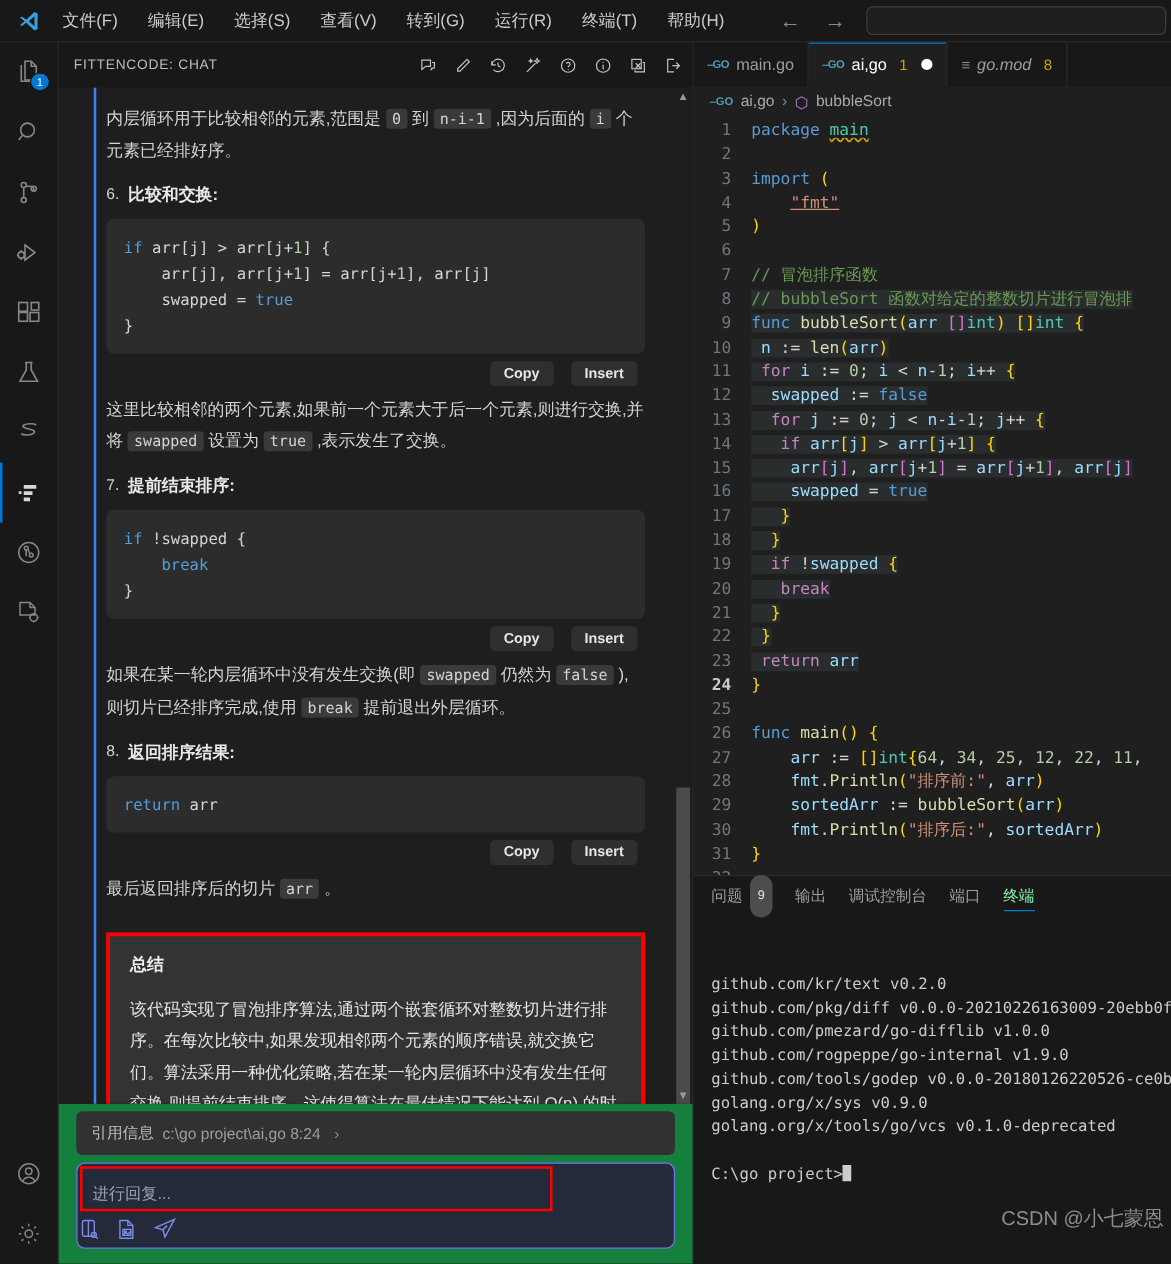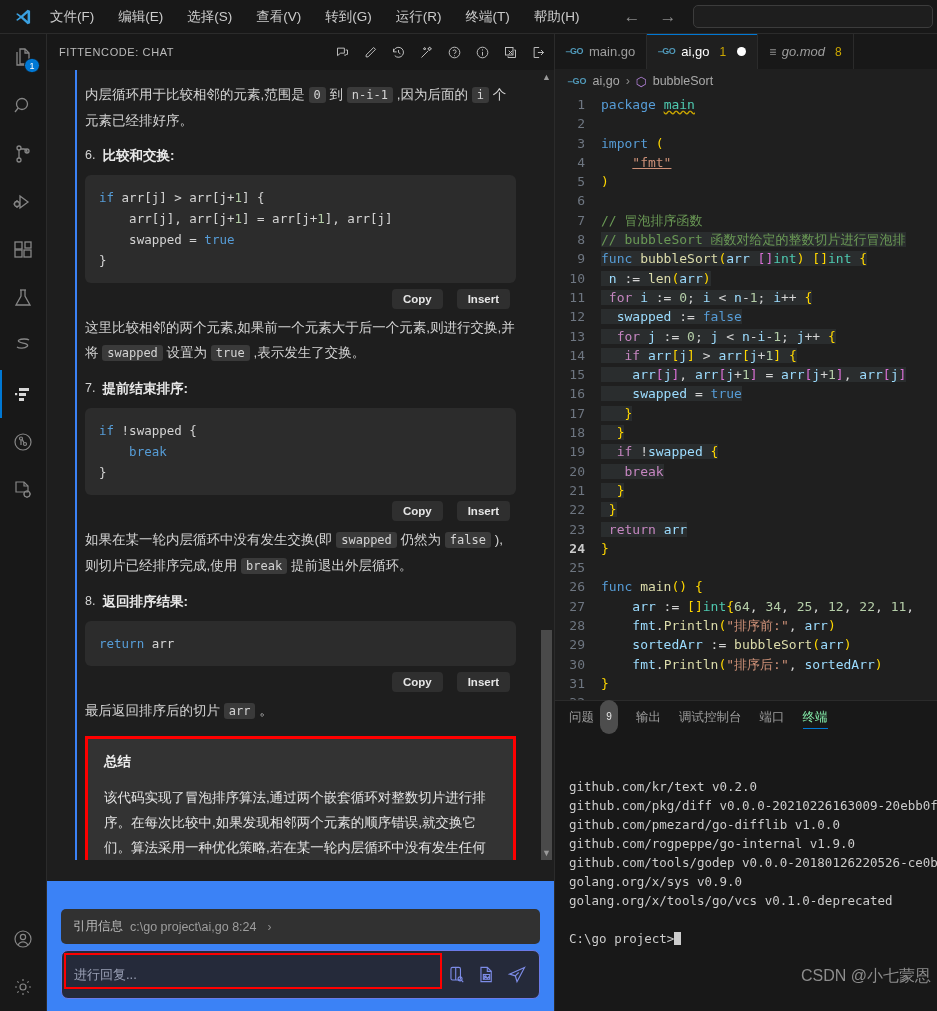--- a/index.html
+++ b/index.html
@@ -64,21 +64,21 @@
 
   .chat-scroll {
     flex:1; overflow:hidden; position:relative; background:#1e1e1e;
     padding:0 16px 0 0;
   }
   .msg { padding:6px 22px 0 38px; position:relative; }
   .msg:before{
     content:""; position:absolute; left:28px; top:0; bottom:-8px; width:2px; background:#3b82f6;
   }
   .para { font-size:13.5px; line-height:25px; color:#d4d4d4; margin:6px 0 14px; }
-  .para.tight { margin-bottom:12px; }
+  .para.tight { margin-bottom:22px; }
   .code-inline {
     background:#3a3a3a; border-radius:3px; padding:1px 5px;
     font-family:"DejaVu Sans Mono", monospace; font-size:12px; color:#d4d4d4;
   }
   .oli { display:flex; gap:7px; margin:14px 0 10px; font-size:13.5px; }
   .oli .num { color:#d4d4d4; font-size:12.5px; padding-top:1px;}
   .oli .txt { font-weight:bold; color:#e8e8e8; }
 
   .codeblock {
     background:#2c2c2c; border-radius:6px; padding:12px 14px;
@@ -99,30 +99,30 @@
   }
   .summary-title { font-size:13.5px; font-weight:bold; color:#efefef; margin-bottom:14px; }
   .summary-text { font-size:13.5px; line-height:25px; color:#e3e3e3; }
 
   .chat-scrollbar {
     position:absolute; right:2px; width:11px; background:transparent;
   }
   .chat-scrollbar .thumb { position:absolute; left:0; width:11px; background:#4a4a4a; }
   .sb-arrow { position:absolute; right:3px; color:#9a9a9a; font-size:9px; }
 
-  .chat-bottom { flex:0 0 auto; background:#3b82f6; padding:28px 14px 12px;margin-top:21px; }
+  .chat-bottom { flex:0 0 auto; background:#15803d; padding:6px 14px 12px; }
   .ref-pill {
     background:#313131; border-radius:5px; padding:9px 12px; font-size:12.5px;
     color:#9d9d9d; display:flex; align-items:center; gap:7px; margin-bottom:6px;
   }
   .ref-pill .label { color:#bdbdbd; }
   .ref-pill .chev { margin-left:4px; color:#8d8d8d; font-size:12px;}
   .input-wrap {
     border:1px solid #6b7ae8; border-radius:7px; background:#252a3a;
-    display:flex; align-items:center; padding:5px 8px 5px 0; position:relative;
+    display:flex; padding:5px 8px 5px 0; position:relative;flex-direction:column;
   }
   .input-red {
     position:absolute; left:2px; top:2px; width:378px; height:36px;
     border:2px solid #ff0000; pointer-events:none;
   }
   .chat-input {
     flex:1; background:transparent; border:none; outline:none;
     color:#d4d4d4; font-size:13px; padding:11px 10px 11px 12px;
     font-family:"Liberation Sans", sans-serif;
   }

